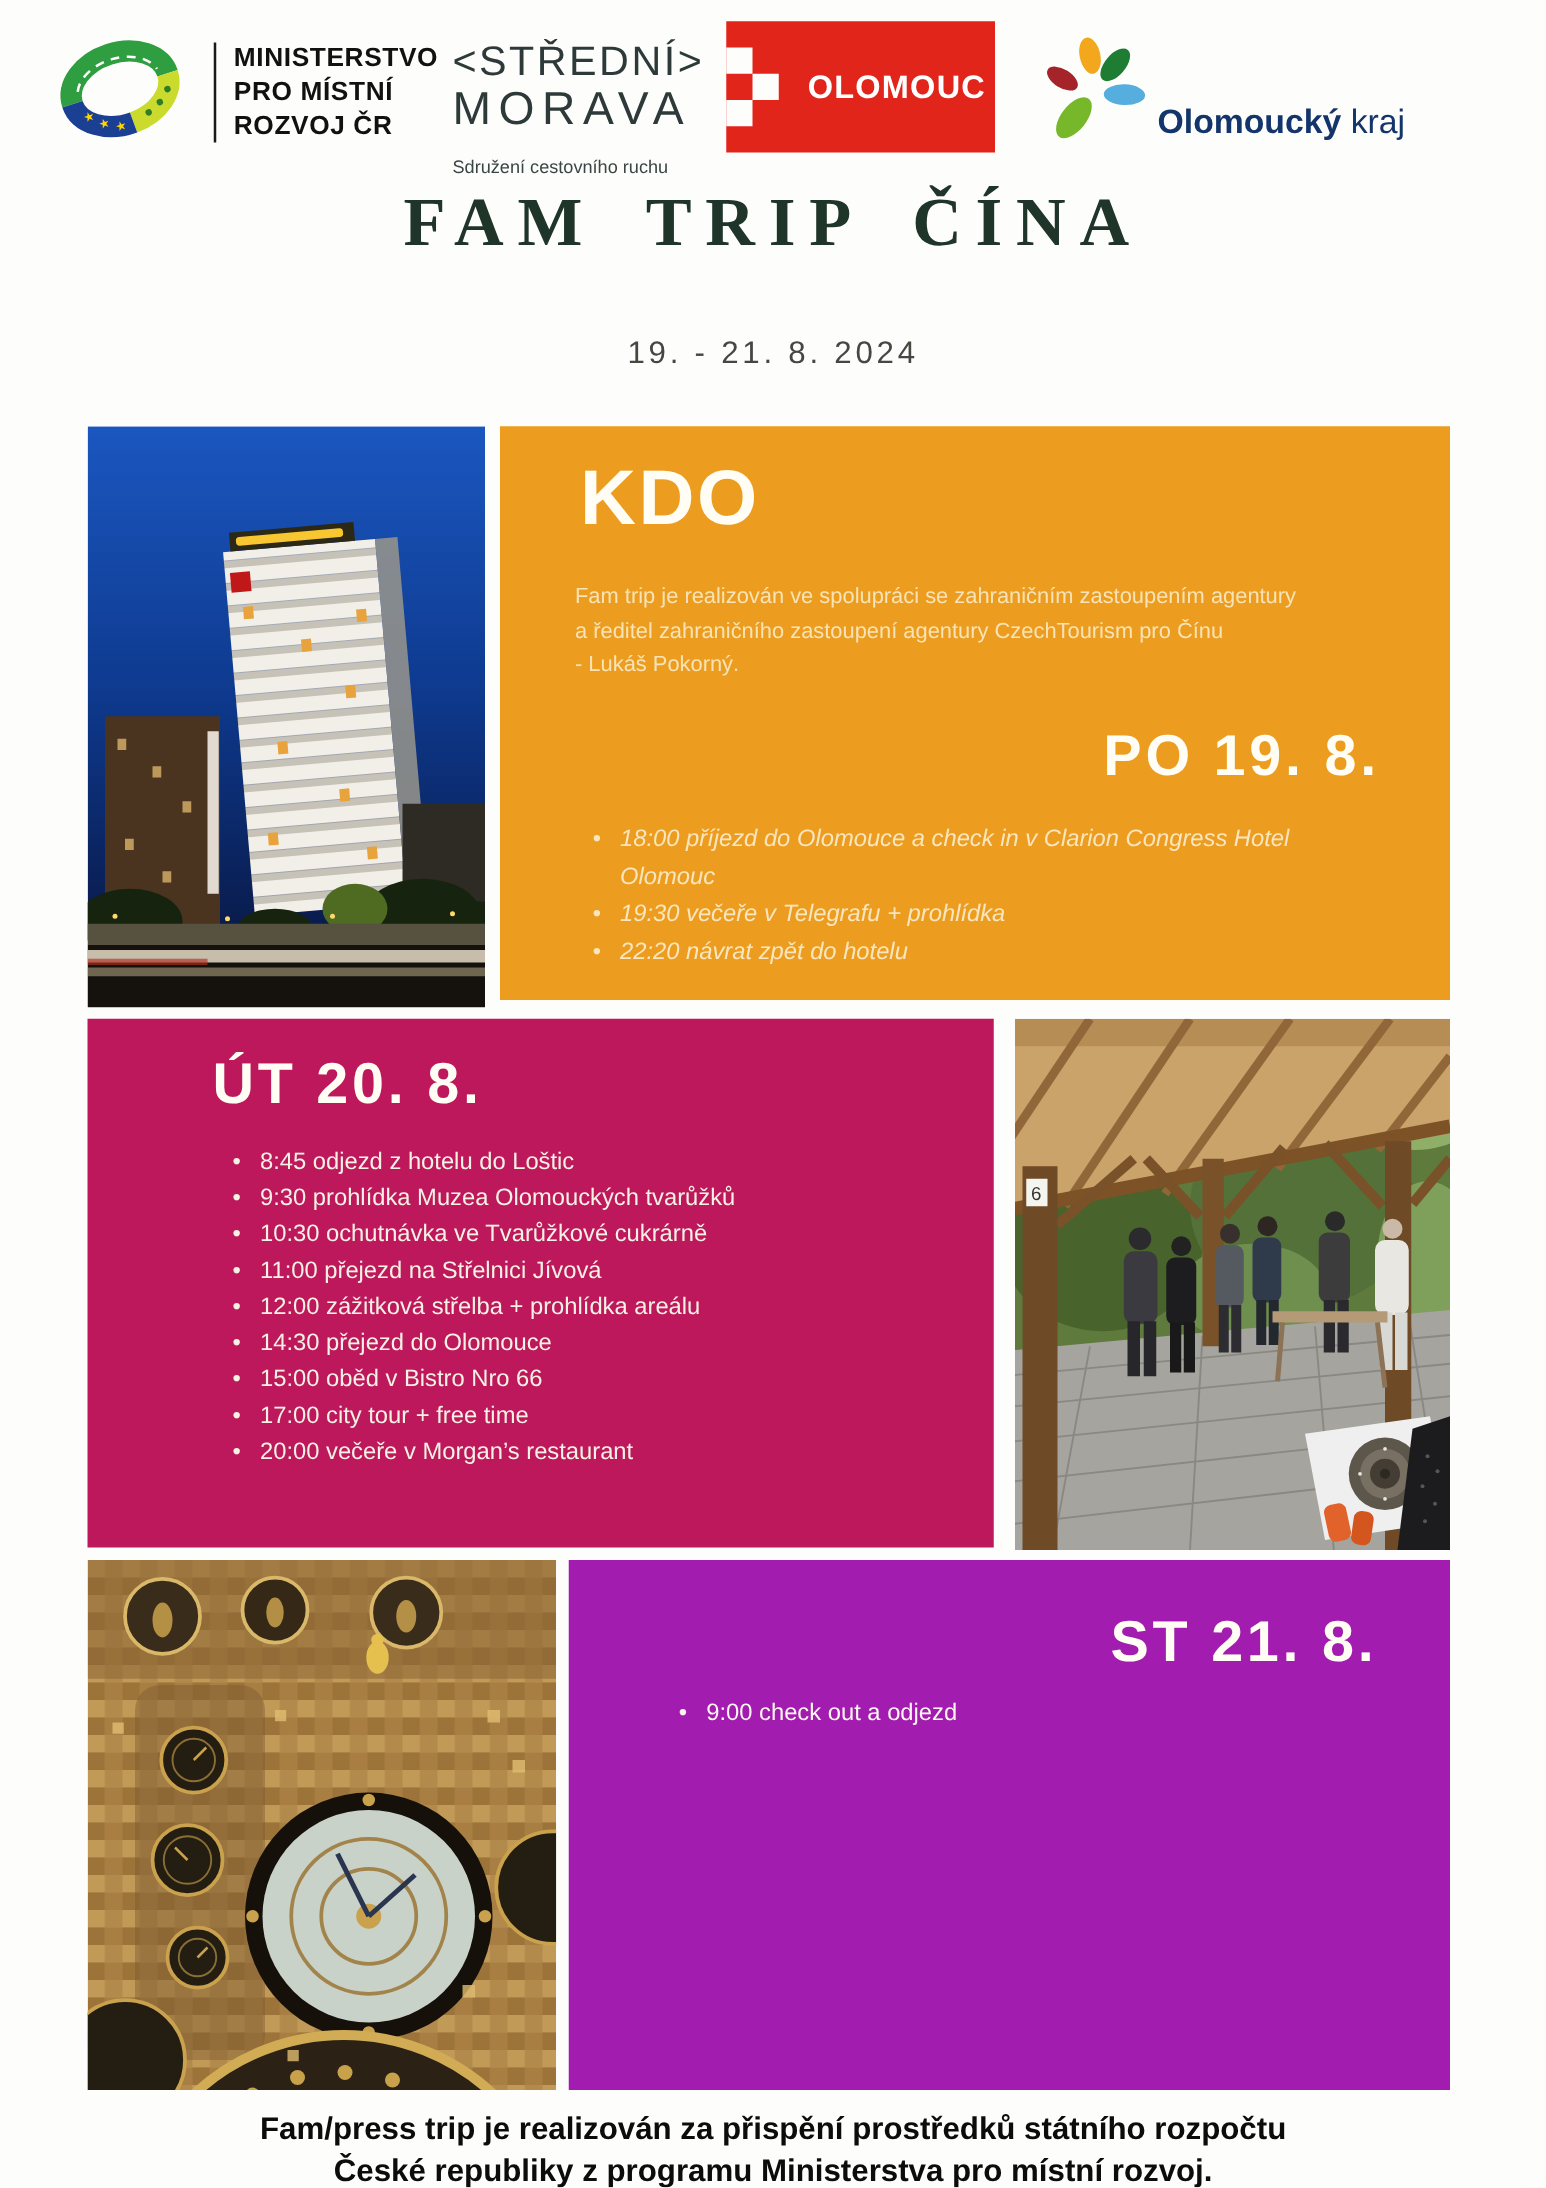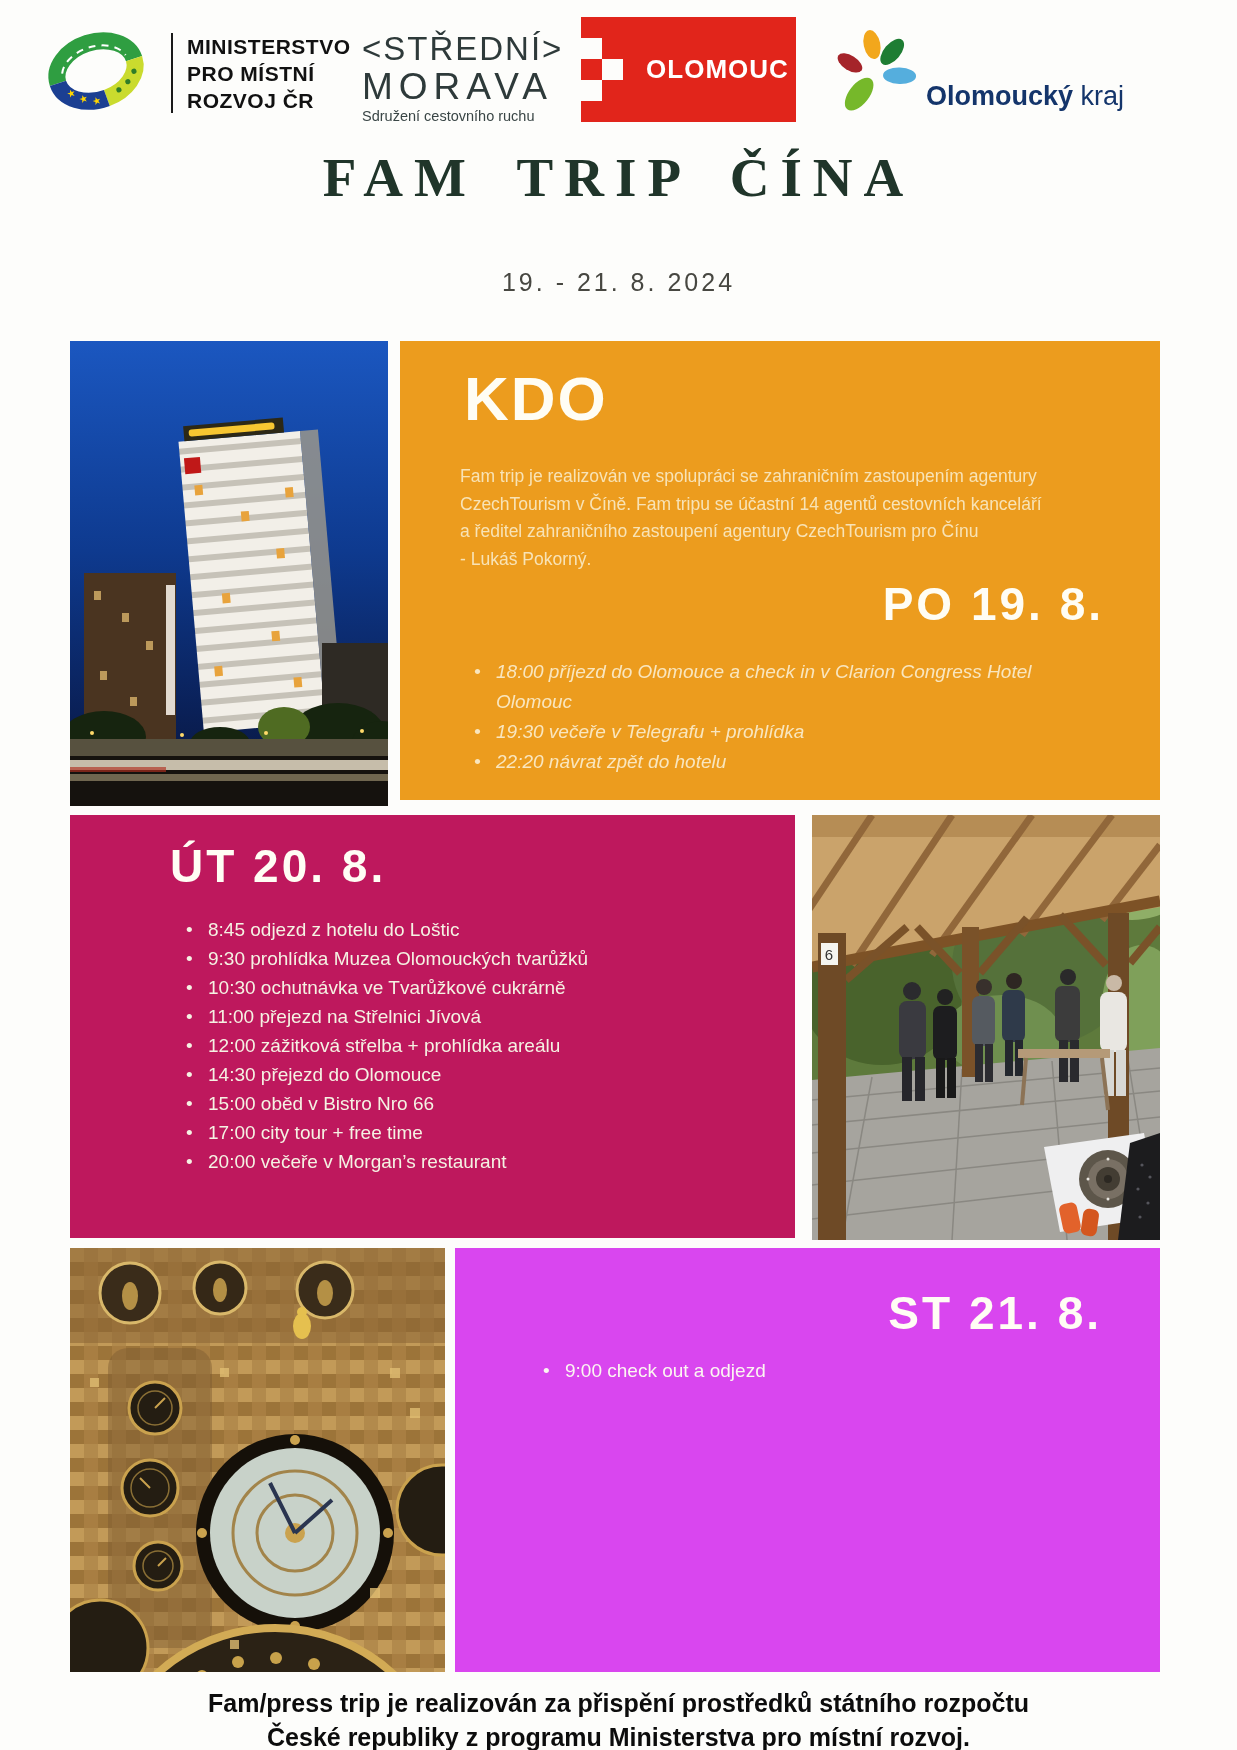--- a/index.html
+++ b/index.html
@@ -7,40 +7,40 @@
         font-family:"Liberation Sans",sans-serif;}
   .abs{position:absolute;}
 
   
   .mmr{left:35px;top:25px;display:flex;align-items:center;gap:14px;}
   .mmr-divider{width:2px;height:80px;background:#1a1a1a;}
   .mmr-text{font-weight:bold;font-size:21px;line-height:27px;color:#111;letter-spacing:.5px;}
   .sm{left:362px;top:30px;color:#2e3a3a;}
   .sm-l1{font-size:33px;letter-spacing:2px;font-weight:500;}
   .sm-l2{font-size:37px;letter-spacing:6px;font-weight:500;margin-top:-2px;}
-  .sm-l3{font-size:14.5px;margin-top:0;color:#3a4646;}
+  .sm-l3{font-size:14.5px;margin-top:18px;color:#3a4646;}
   .olm{left:581px;top:17px;width:215px;height:105px;background:#e1251b;}
   .olm-sq{position:absolute;background:#fdfdfb;width:21px;height:21px;}
   .olm-label{position:absolute;left:58px;top:0;width:157px;height:105px;display:flex;
              align-items:center;justify-content:center;color:#fff;font-weight:bold;
              font-size:26px;letter-spacing:1px;}
   .okr{left:826px;top:28px;display:flex;align-items:flex-end;gap:8px;}
   .okr-text{font-size:27px;color:#14356b;padding-bottom:10px;}
   .okr-text b{font-weight:bold;}
 
   
   .title{left:0;top:146px;width:100%;text-align:center;font-family:"Liberation Serif",serif;
          font-weight:bold;font-size:55px;letter-spacing:11px;word-spacing:16px;color:#20352a;}
   .date{left:0;top:268px;width:100%;text-align:center;font-size:25px;letter-spacing:3px;color:#474741;}
 
   
   .block{position:absolute;}
   .orange{left:400px;top:341px;width:760px;height:459px;background:#ec9c1e;}
   .green {left:70px; top:815px;width:725px;height:423px;background:#be185d;}
-  .pink  {left:455px;top:1248px;width:705px;height:424px;background:#d946ef;text-decoration:underline;}
+  .pink  {left:455px;top:1248px;width:705px;height:424px;background:#a21caf;text-decoration:underline;}
 
   .h-big{position:absolute;color:#fffdf4;font-weight:bold;}
   .kdo-h{left:64px;top:22px;font-size:62px;letter-spacing:2px;}
   .po-h{right:56px;top:236px;font-size:46px;letter-spacing:3px;}
   .ut-h{left:100px;top:24px;font-size:46px;letter-spacing:3px;}
   .st-h{right:58px;top:38px;font-size:46px;letter-spacing:3px;}
 
   .kdo-p{position:absolute;left:60px;top:122px;width:620px;color:#f8e3b6;
          font-size:17.5px;line-height:27.5px;}
   ul.sched{position:absolute;list-style:none;margin:0;padding:0;}
@@ -182,21 +182,20 @@
         <circle cx="196" cy="392" r="2"></circle>
           <circle cx="292" cy="390" r="2"></circle>
         </g>
     </svg>
   </div>
 
   <div class="block orange">
     <div class="h-big kdo-h">KDO</div>
     <div class="kdo-p">
       <div>Fam trip  je realizován ve spolupráci se zahraničním zastoupením agentury</div>
-      <div>CzechTourism v Číně. Fam tripu se účastní 14 agentů cestovních kanceláří</div>
       <div>a ředitel zahraničního zastoupení agentury CzechTourism pro Čínu</div>
       <div>- Lukáš Pokorný.</div>
     </div>
     <div class="h-big po-h">PO 19. 8.</div>
     <ul class="sched po-list">
         <li>18:00 příjezd do Olomouce a check in v Clarion Congress Hotel Olomouc</li>
         <li>19:30 večeře v Telegrafu + prohlídka</li>
         <li>22:20 návrat zpět do hotelu</li>
       </ul>
   </div>

